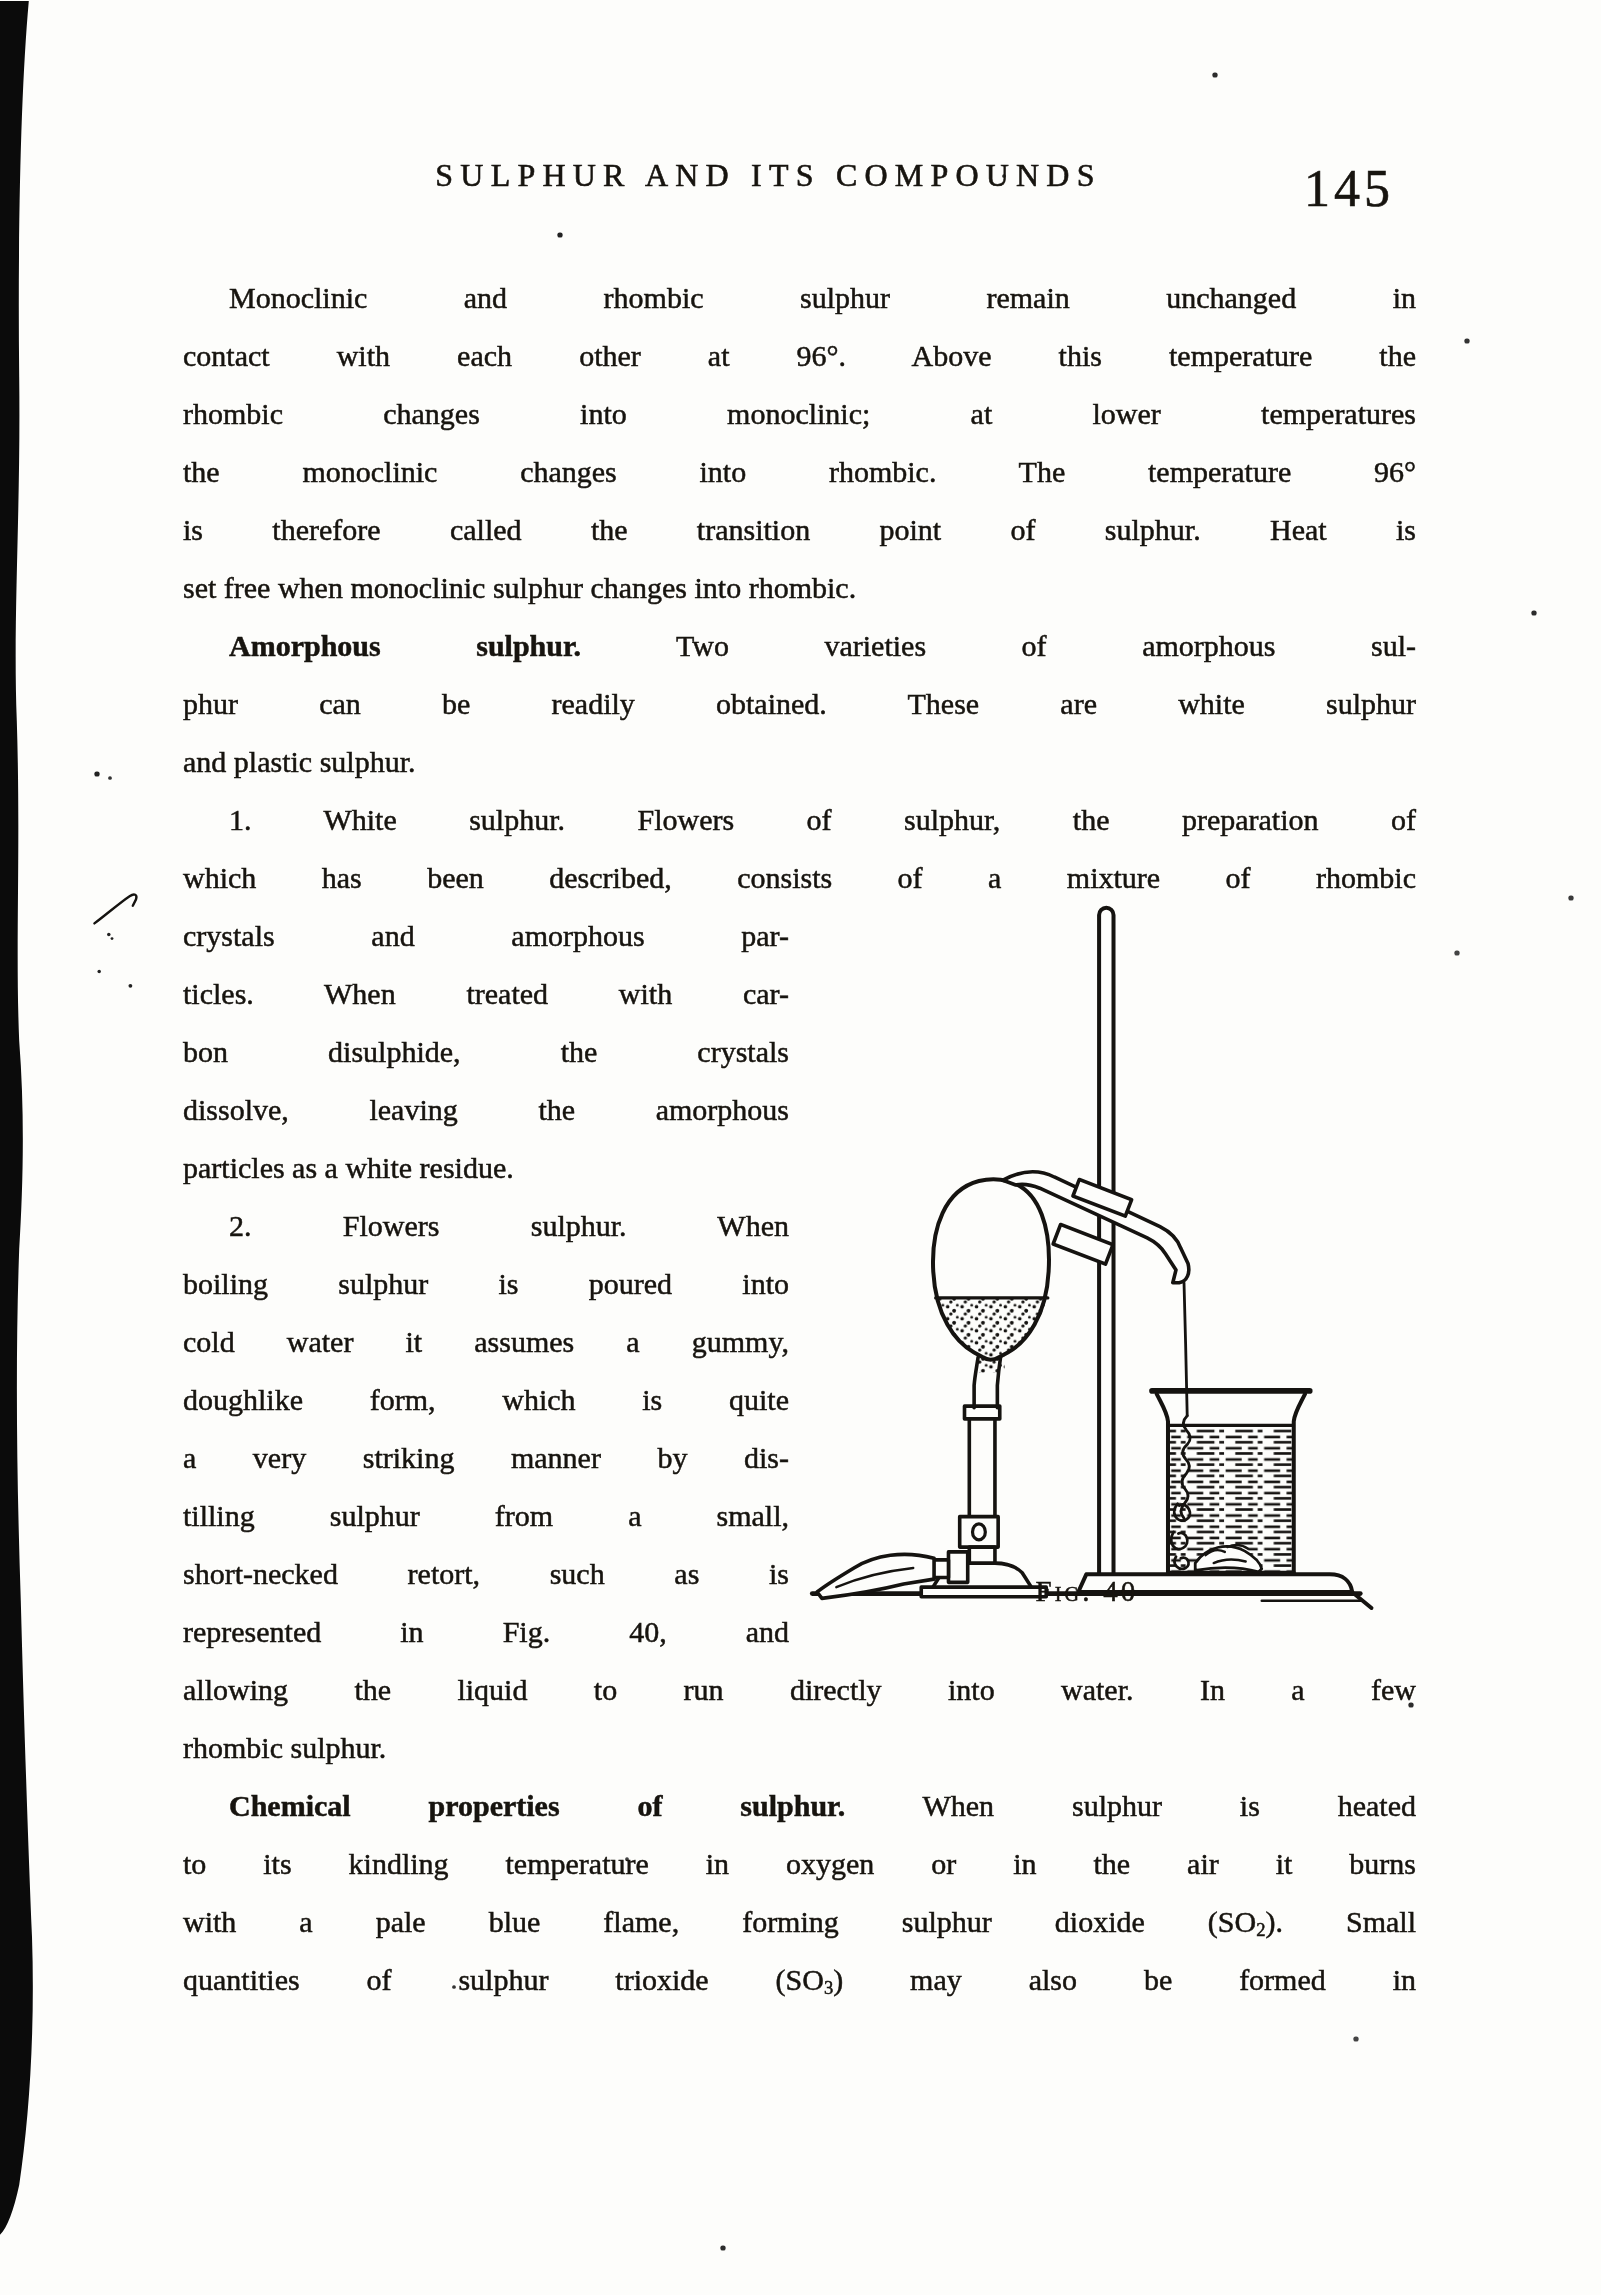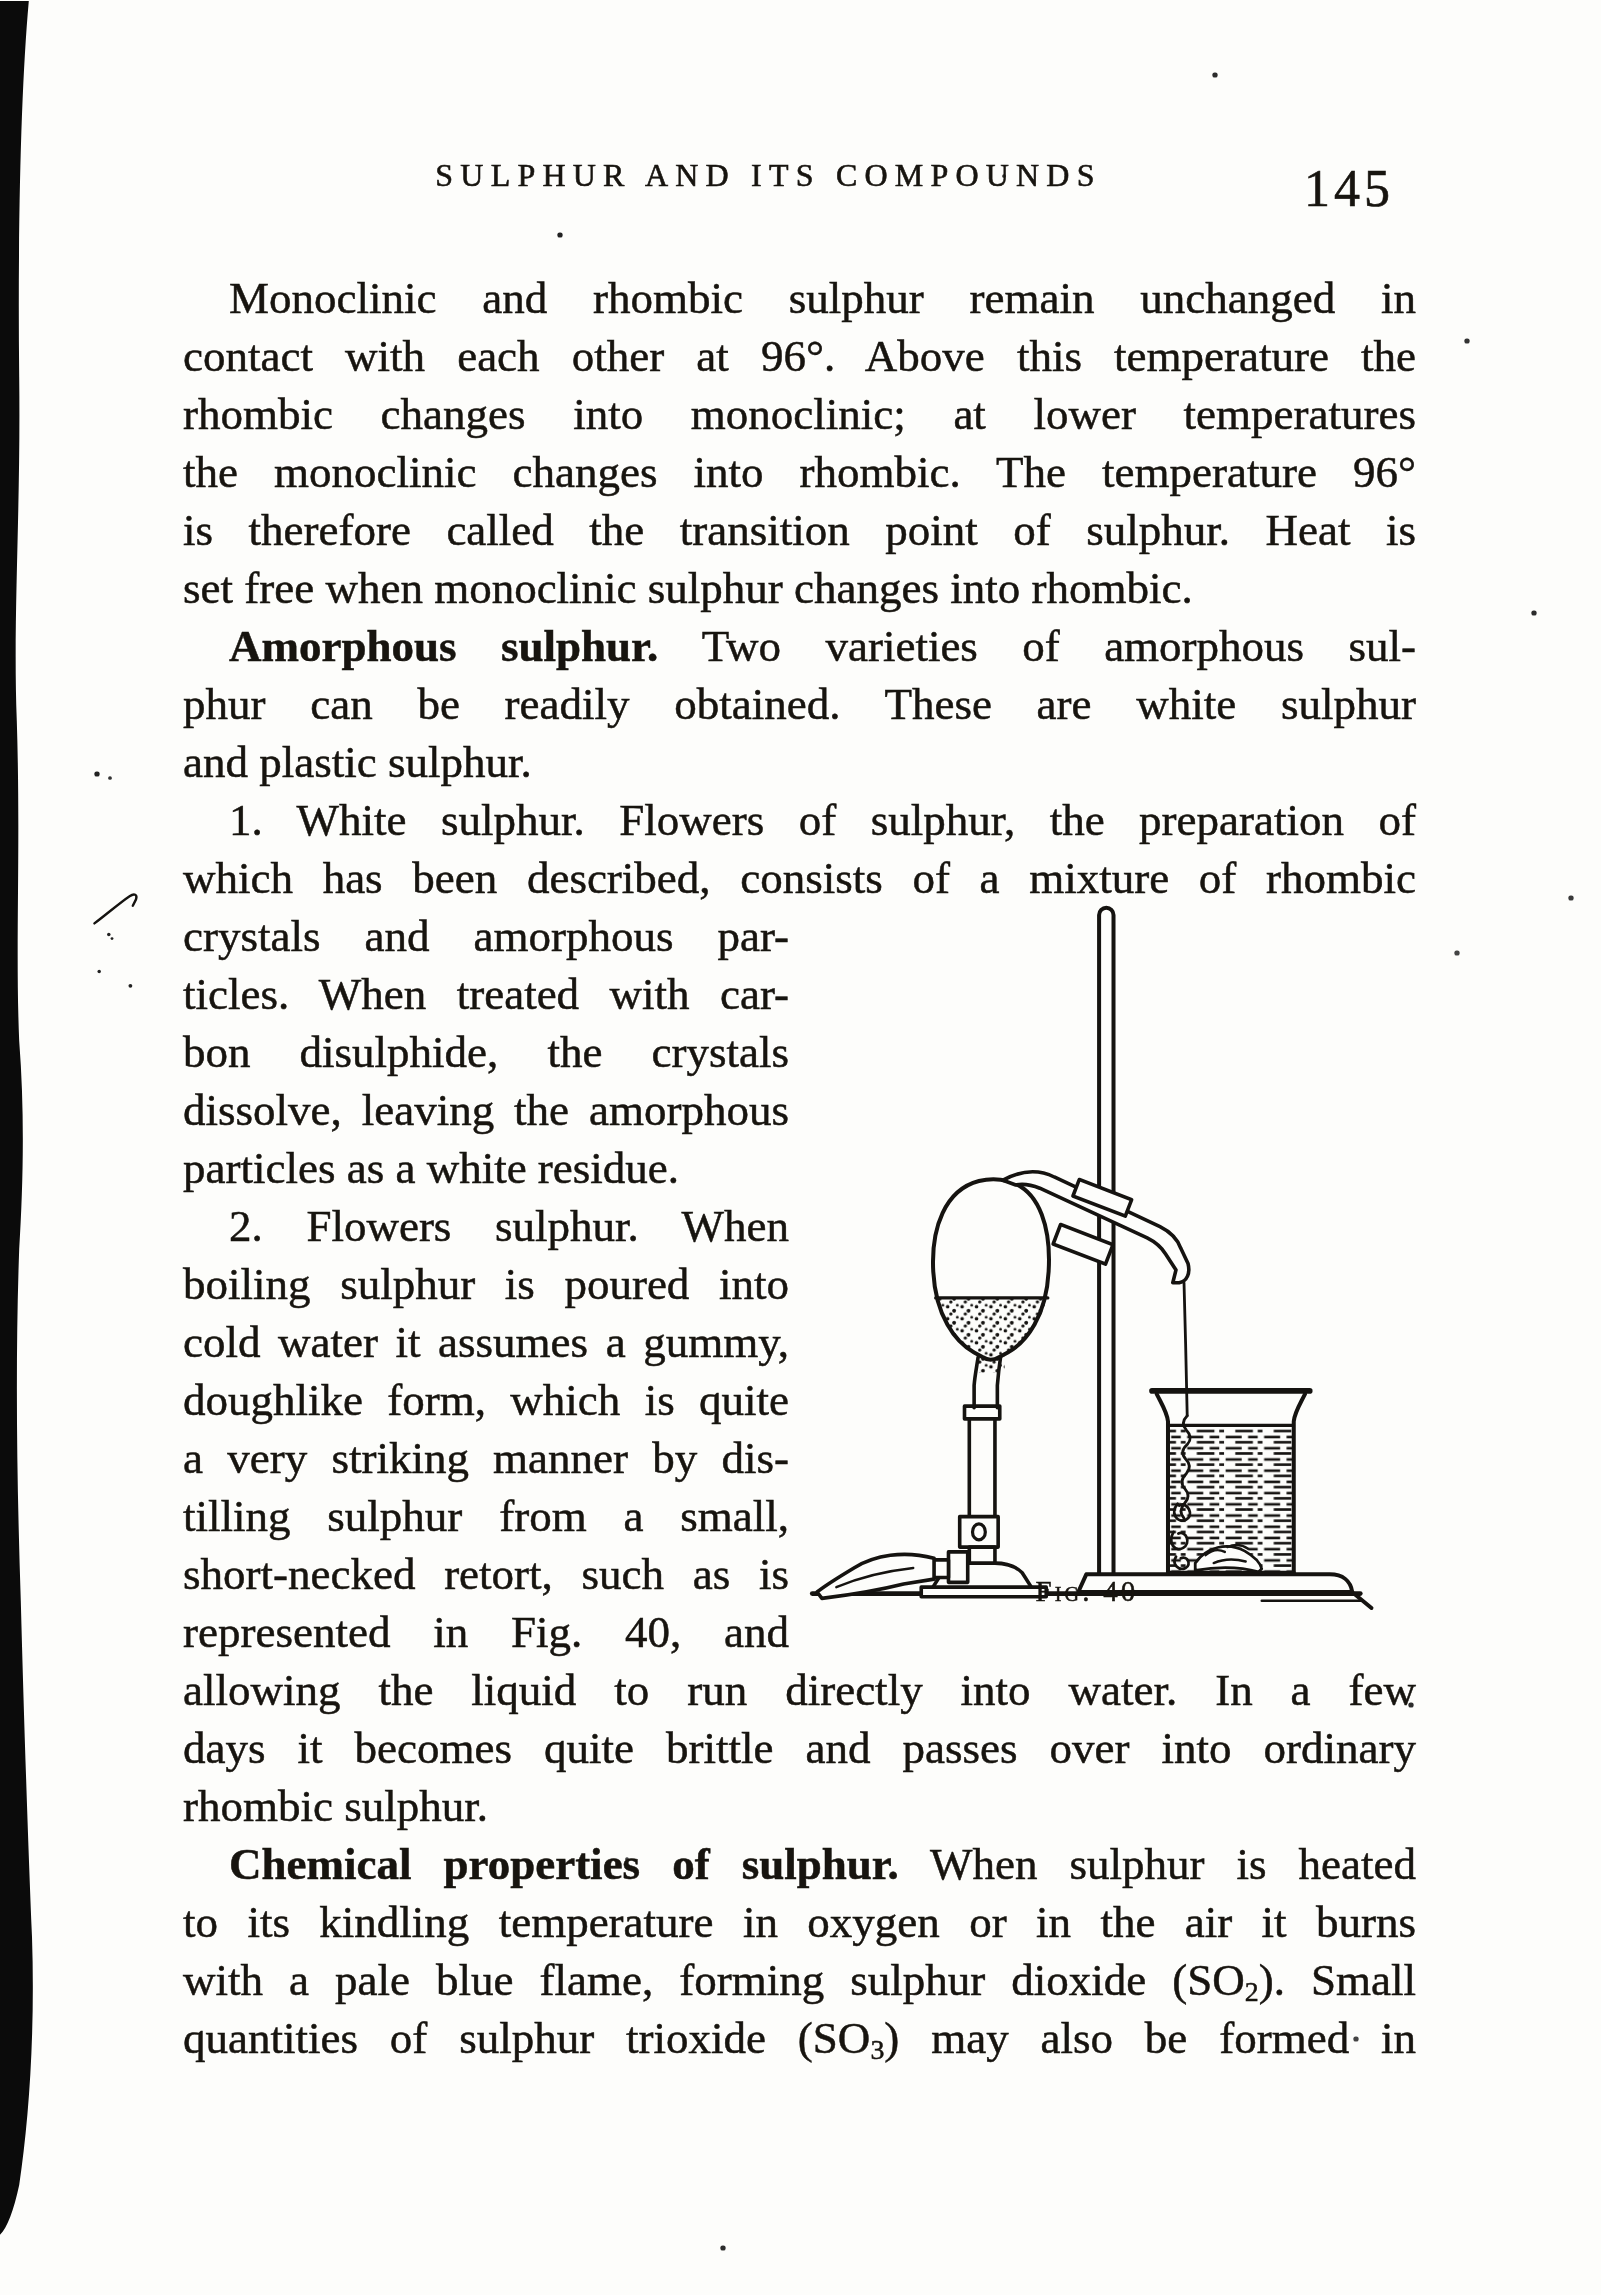--- a/index.html
+++ b/index.html
@@ -4,21 +4,21 @@
 <style>
   html,body{margin:0;padding:0;background:#777;}
   #page{position:relative;width:1601px;height:2295px;background:#fdfdfb;overflow:hidden;
         font-family:"Liberation Serif","DejaVu Serif",serif;color:#17140f;}
   
   #hdr-title{position:absolute;left:183px;top:157px;width:1171px;text-align:center;
 
         font-size:32px;letter-spacing:7.2px;font-weight:400;-webkit-text-stroke:0.6px;}
   #hdr-page{position:absolute;left:1304px;top:159px;font-size:52px;letter-spacing:4px;-webkit-text-stroke:0.6px;}
   
-  #body-col{position:absolute;left:183px;top:269px;width:1233px;font-size:45px;-webkit-text-stroke:0.5px;}
+  #body-col{position:absolute;left:183px;top:269px;width:1233px;font-size:30px;-webkit-text-stroke:0.5px;}
   .ln{height:58px;line-height:58px;white-space:normal;text-align:justify;text-align-last:justify;overflow:visible;}
   .ln.last{text-align-last:auto;}
   .ln.full{width:1233px;}
   .ln.narrow{width:606px;}
   .ln.indent{text-indent:46px;}
   .b{font-weight:700;margin-top:34px;}
   .i{}
   sub{font-size:0.62em;vertical-align:-0.20em;line-height:0;}
   
   #figure-wrap{position:absolute;left:801px;top:895px;width:609px;height:721px;}
@@ -86,21 +86,20 @@
       <div>
         <div class="ln narrow indent"><span>2. </span><span class="i">Flowers sulphur.</span><span> When</span></div>
         <div class="ln narrow"><span>boiling sulphur is poured into</span></div>
         <div class="ln narrow"><span>cold water it assumes a gummy,</span></div>
         <div class="ln narrow"><span>doughlike form, which is quite</span></div>
         <div class="ln narrow"><span>a very striking manner by dis-</span></div>
         <div class="ln narrow"><span>tilling sulphur from a small,</span></div>
         <div class="ln narrow"><span>short-necked retort, such as is</span></div>
         <div class="ln narrow"><span>represented in Fig. 40, and</span></div>
         <div class="ln full"><span>allowing the liquid to run directly into water. In a few</span></div>
-        <div class="ln full"><span>days it becomes quite brittle and passes over into ordinary</span></div>
         <div class="ln full last"><span>rhombic sulphur.</span></div>
       </div>
       <div>
         <div class="ln full indent"><span class="b">Chemical properties of sulphur.</span><span> When sulphur is heated</span></div>
         <div class="ln full"><span>to its kindling temperature in oxygen or in the air it burns</span></div>
         <div class="ln full"><span>with a pale blue flame, forming sulphur dioxide (SO</span><sub>2</sub><span>). Small</span></div>
         <div class="ln full"><span>quantities of sulphur trioxide (SO</span><sub>3</sub><span>) may also be formed in</span></div>
       </div>
     </div>
 

